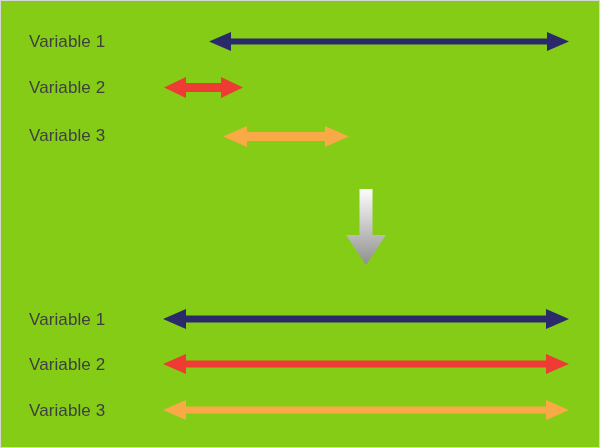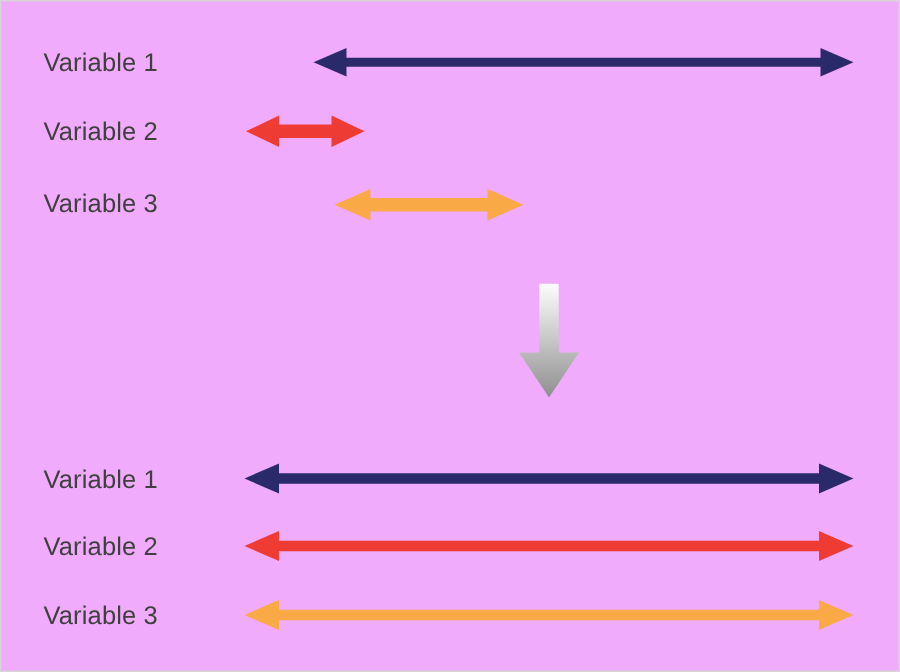--- a/index.html
+++ b/index.html
@@ -7,21 +7,21 @@
     padding: 0;
     background: #ffffff;
   }
   body {
     font-family: "Liberation Sans", sans-serif;
   }
   #canvas {
     position: relative;
     width: 600px;
     height: 448px;
-    background: #f0abfc;
+    background: #84cc16;
     border: 1px solid #d6d6d6;
     box-sizing: border-box;
     overflow: hidden;
   }
   .row-label {
     position: absolute;
     font-family: "Liberation Sans", sans-serif;
     font-size: 17px;
     color: #3f3f3f;
     letter-spacing: 0.1px;

